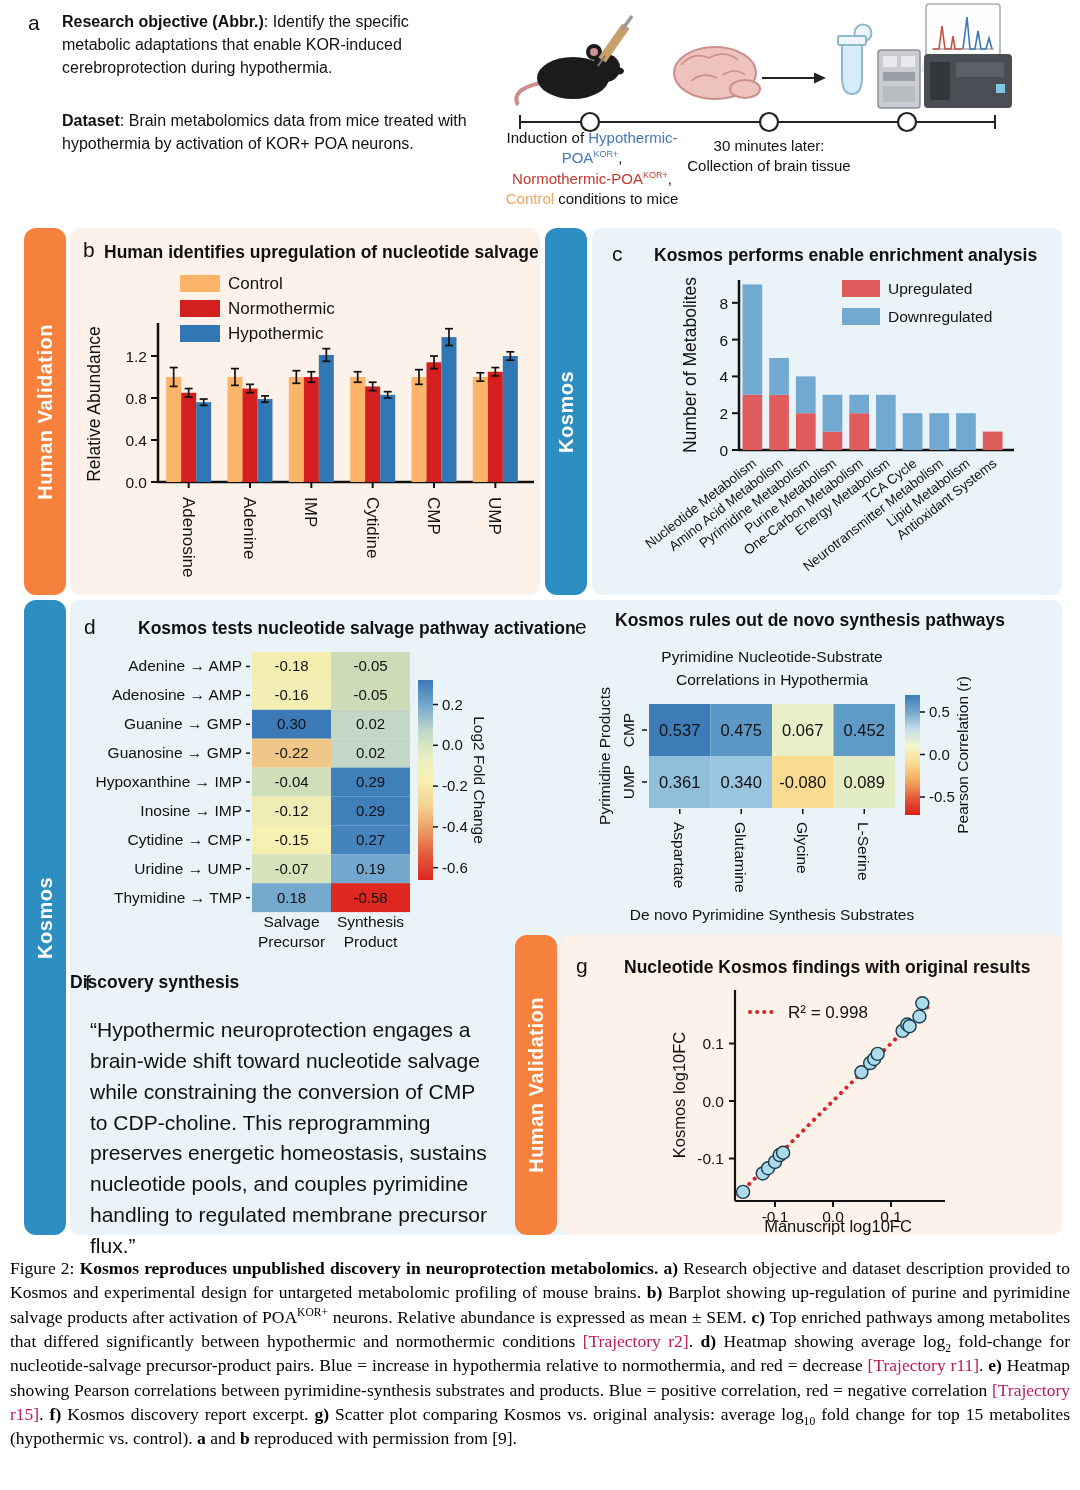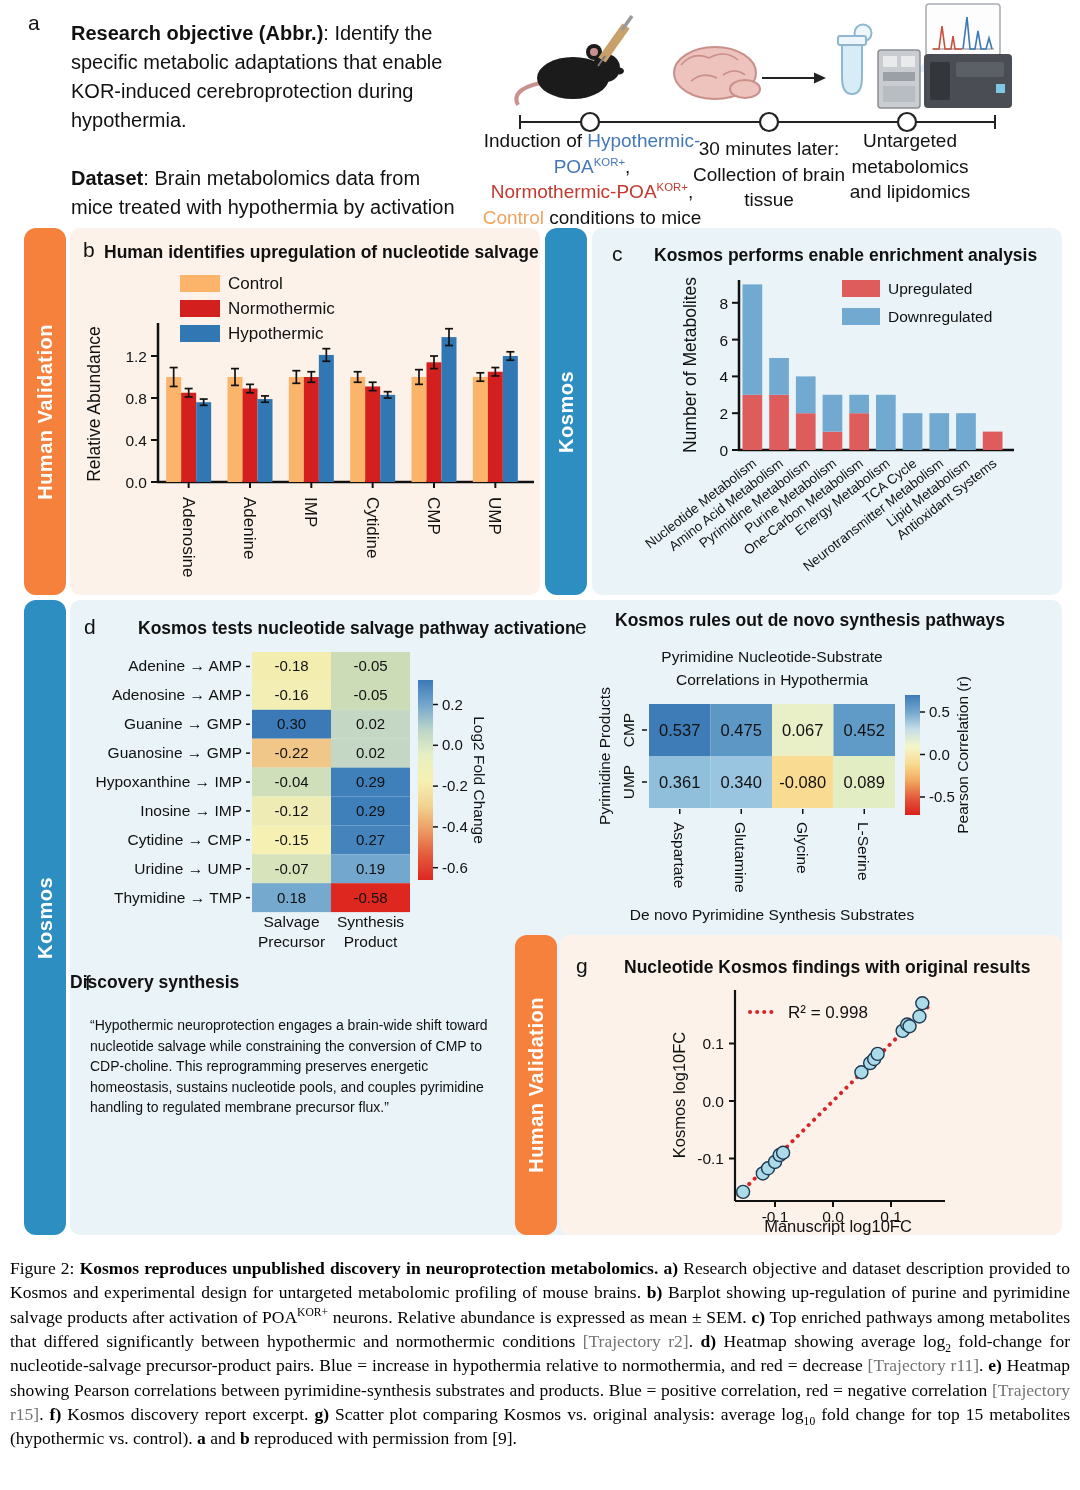--- a/index.html
+++ b/index.html
@@ -2,32 +2,32 @@
 <html><head>
 <meta charset="utf-8">
 <style>
   html,body{margin:0;padding:0}
   body{width:1080px;height:1490px;position:relative;background:#fff;font-family:"Liberation Sans",sans-serif;color:#111;overflow:hidden}
   .panel{position:absolute;border-radius:10px}
   .sidebar{position:absolute;width:42px;border-radius:12px;display:flex;align-items:center;justify-content:center}
   .sidebar span{writing-mode:vertical-rl;transform:rotate(180deg);color:#fff;font-weight:700;font-size:20px;letter-spacing:.5px;white-space:nowrap}
   .pletter{position:absolute;font-size:21px;color:#111;line-height:1}
   .ptitle{position:absolute;font-size:17.5px;font-weight:700;white-space:nowrap;line-height:1.2}
-  #panel-a-text p{margin:9px;font-size:20px;line-height:1.45}
-  .tl-label{position:absolute;text-align:center;font-size:19px;line-height:1.35;color:#111}
+  #panel-a-text p{margin:0;font-size:16px;line-height:1.45}
+  .tl-label{position:absolute;text-align:center;font-size:15px;line-height:1.35;color:#111}
   .tl-label sup,#panel-a-text sup{font-size:60%;line-height:0}
   svg.chart{position:absolute;left:0;top:0;overflow:visible}
   svg text{font-family:"Liberation Sans",sans-serif;fill:#111}
   .tk{font-size:15.5px}.xl{font-size:17px}.c-xl{font-size:13.5px}
   .lg{font-size:17px}.lgc{font-size:15.5px}
   .al{font-size:17.5px}.al2{font-size:16.5px}
   .hm{font-size:15px}.hml{font-size:15.5px}.hme{font-size:16.5px}
-  #f-quote{position:absolute;left:20px;top:415px;width:398px;font-size:14px;line-height:1.47}
+  #f-quote{position:absolute;left:20px;top:415px;width:398px;font-size:21px;line-height:1.47}
   #caption{position:absolute;left:10px;top:1256px;width:1060px;font-family:"Liberation Serif",serif;font-size:17.5px;line-height:1.39;text-align:justify;color:#000}
-  #caption .lnk{color:#737373}
+  #caption .lnk{color:#be185d}
   #caption sup{font-size:66%;line-height:0}
   #caption sub{font-size:66%;line-height:0}
 </style>
 </head>
 <body>
 
 <div class="pletter" style="left:28px;top:12px">a</div>
 <div id="panel-a-text" style="position:absolute;left:62px;top:10px;width:414px">
   <p><span style="font-weight: 700;">Research objective (Abbr.)</span><span>: Identify the specific metabolic adaptations that enable KOR-induced cerebroprotection during hypothermia.</span></p>
   <p style="margin-top:29px"><span style="font-weight: 700;">Dataset</span><span>: Brain metabolomics data from mice treated with hypothermia by activation of KOR+ POA neurons.</span></p>
@@ -86,24 +86,20 @@
     </g>
   </svg>
   <div class="tl-label" style="left:-8px;top:128px;width:220px">
     <div><span>Induction of </span><span style="color: rgb(68, 120, 184);">Hypothermic-POA</span><sup style="color: rgb(68, 120, 184);">KOR+</sup><span>,</span></div>
     <div><span style="color: rgb(195, 57, 47);">Normothermic-POA</span><sup style="color: rgb(195, 57, 47);">KOR+</sup><span>,</span></div>
     <div><span style="color: rgb(240, 163, 94);">Control</span><span> conditions to mice</span></div>
   </div>
   <div class="tl-label" style="left:190px;top:136px;width:178px">
     <div>30 minutes later:</div>
     <div>Collection of brain tissue</div>
-  </div>
-  <div class="tl-label" style="left:330px;top:128px;width:180px">
-    <div>Untargeted metabolomics</div>
-    <div>and lipidomics</div>
   </div>
 </div>
 
 <div class="sidebar" style="left:24px;top:228px;height:367px;background:#F5813D">
   <span>Human Validation</span>
 </div>
 <div class="panel" style="left:70px;top:228px;width:470px;height:367px;background:#FCF2E9">
   <div class="pletter" style="left:13px;top:11px">b</div>
   <div class="ptitle" style="left:34px;top:14px">Human identifies upregulation of nucleotide salvage</div>
   <svg id="chart-b" class="chart" width="470" height="367">

